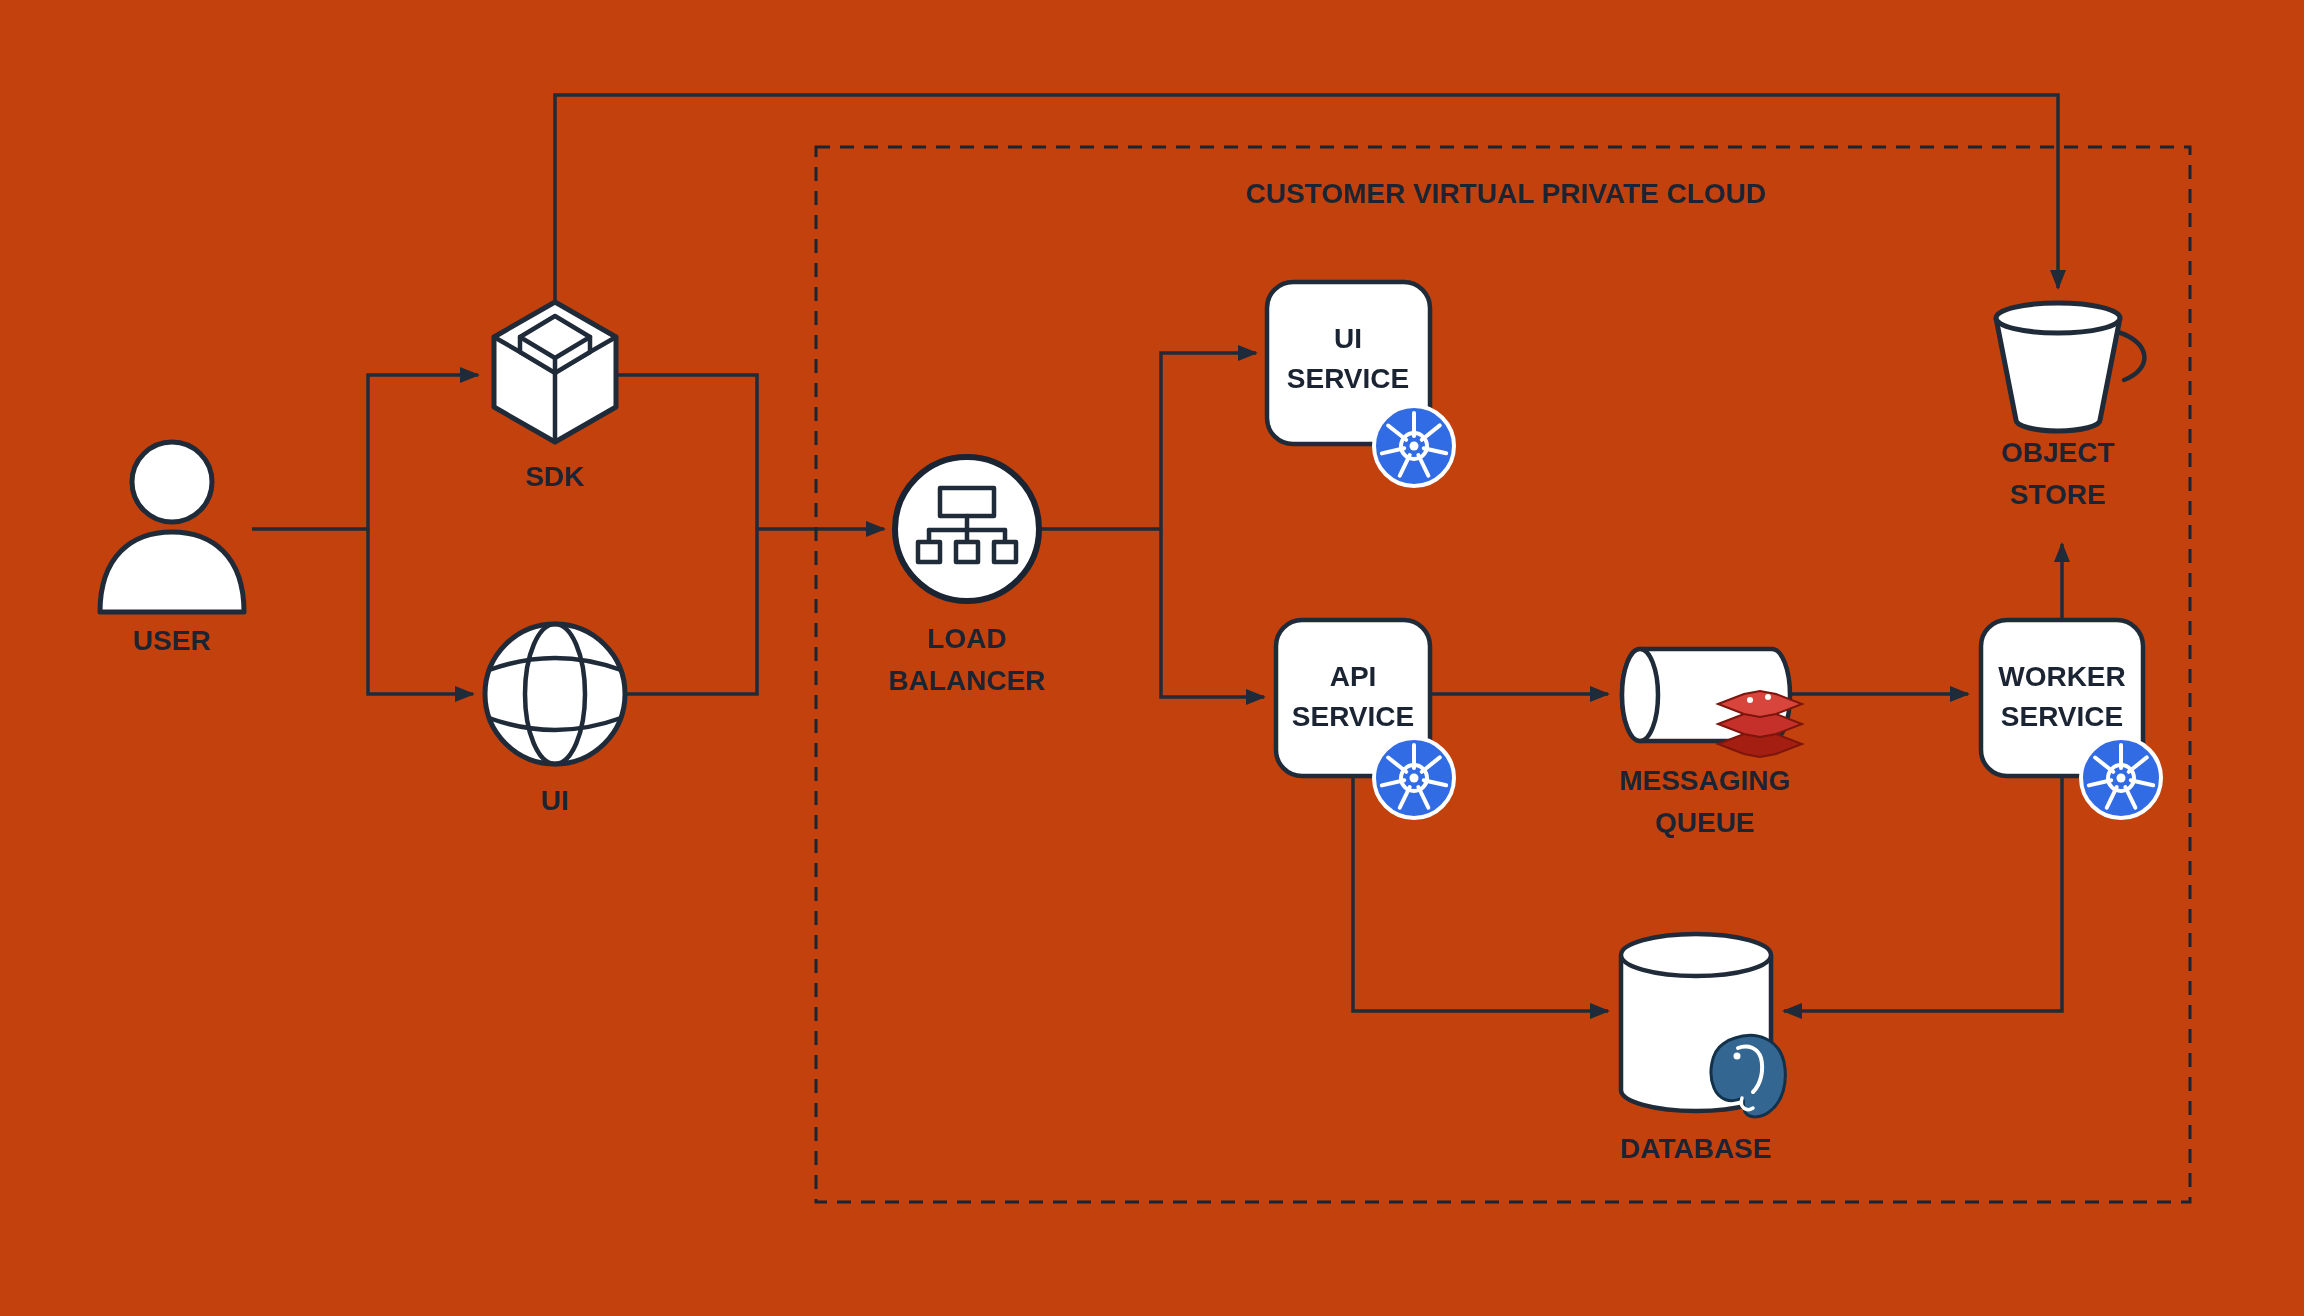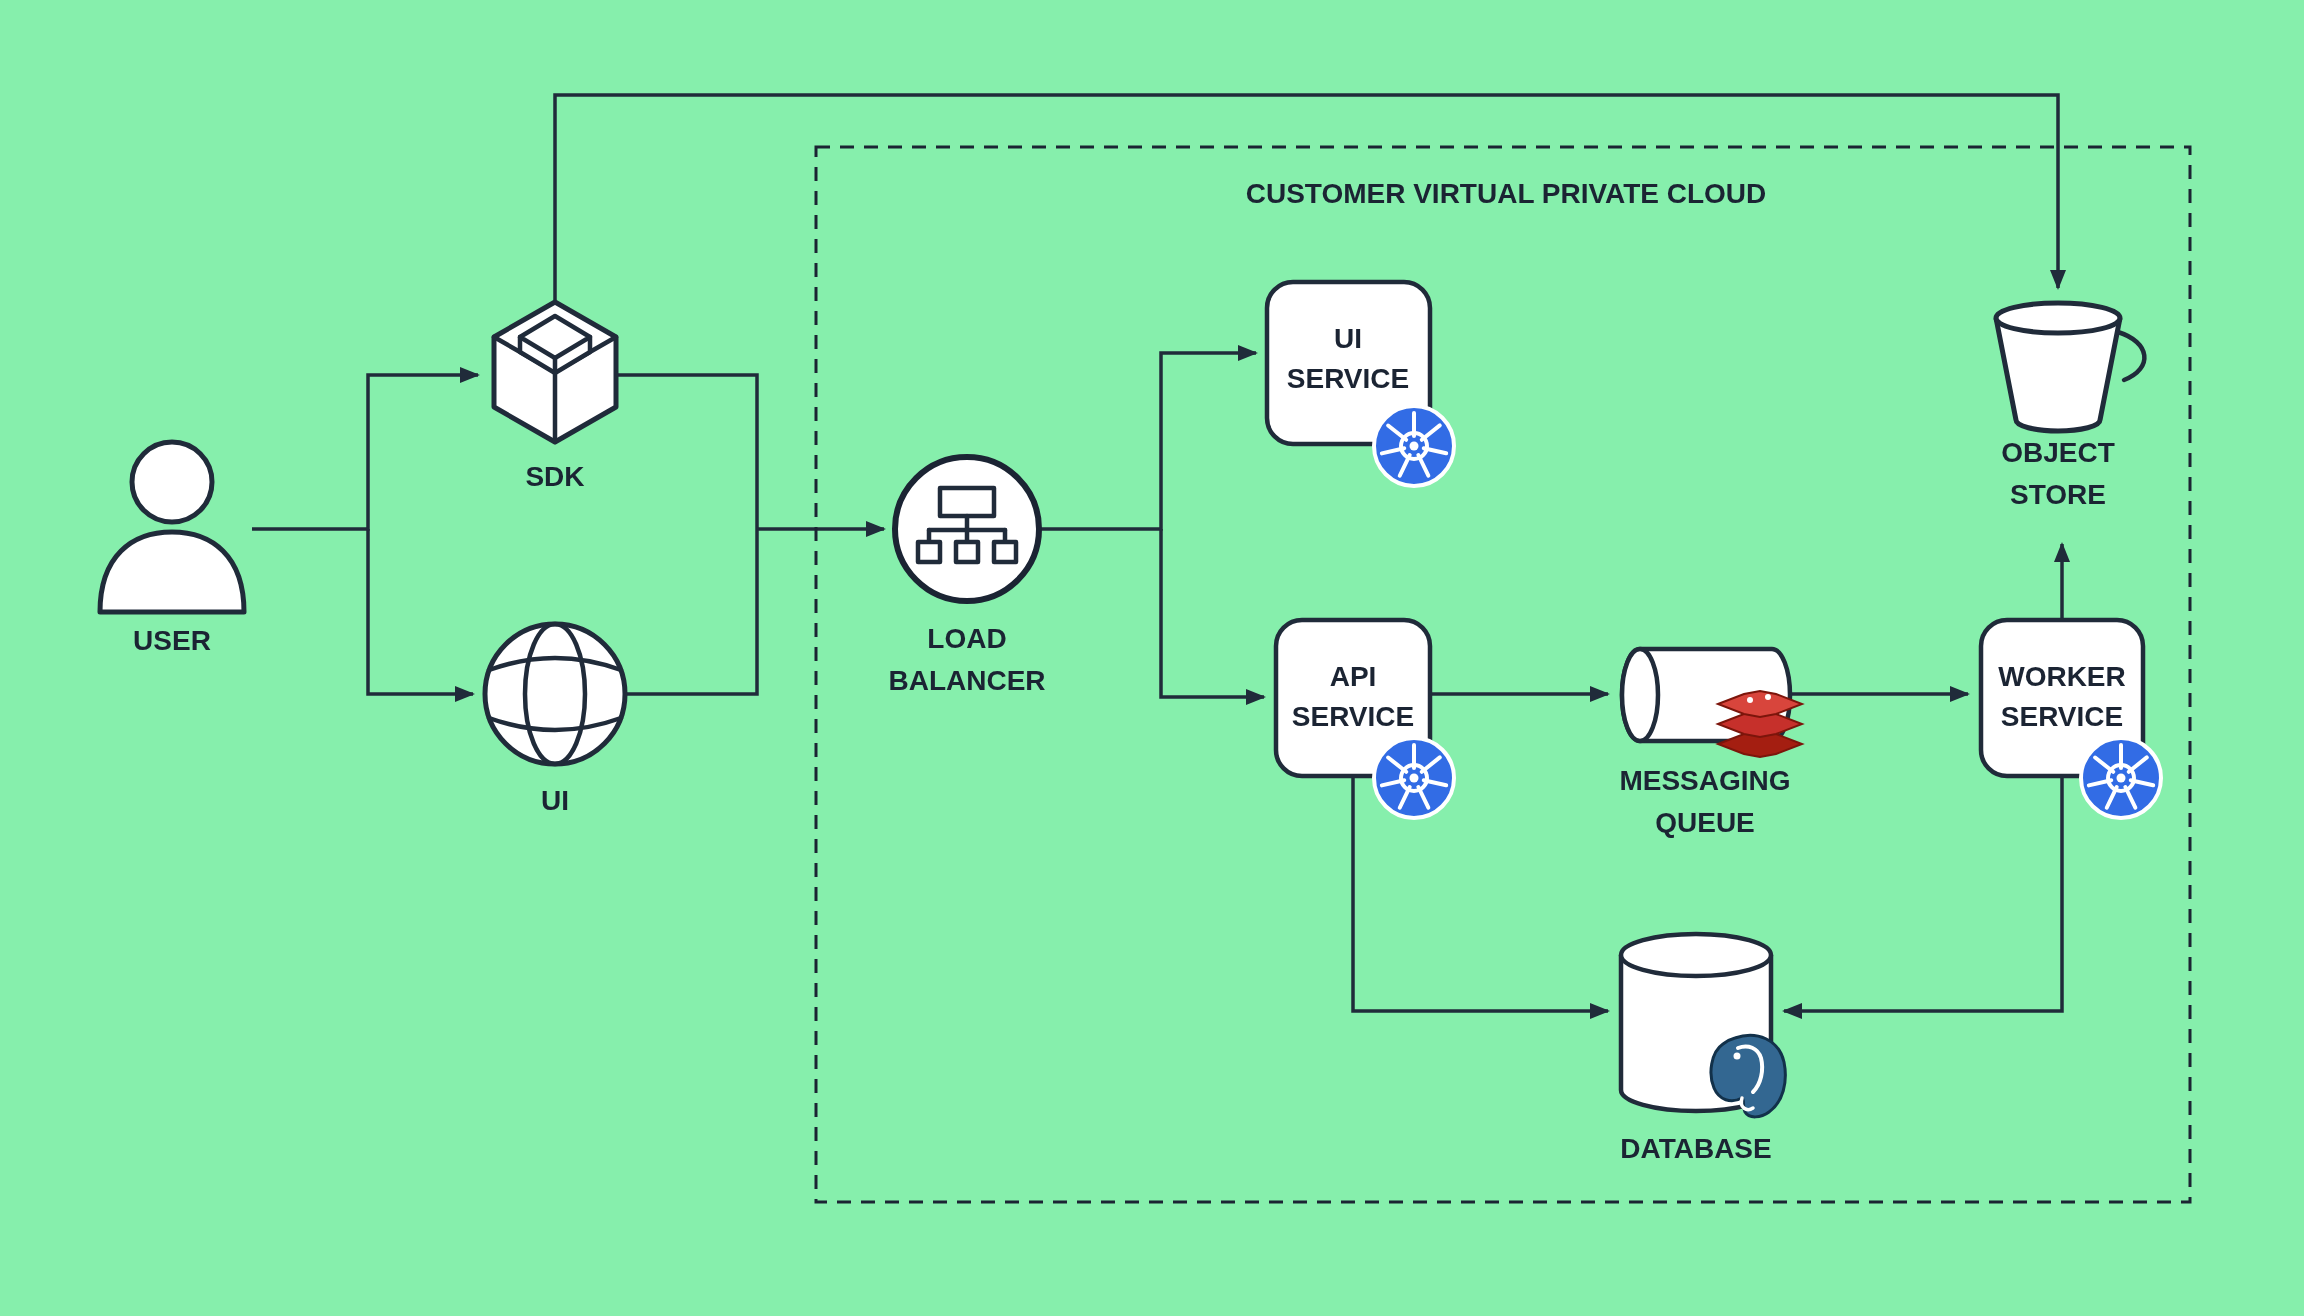--- a/index.html
+++ b/index.html
@@ -1,19 +1,19 @@
 <!DOCTYPE html>
 <html><head>
 <meta charset="utf-8">
 <style>
   html,body{margin:0;padding:0;background:#ffffff;}
   .canvas{
     position:relative;
     width:2304px;height:1316px;
-    background:#86efac;
+    background:#c2410c;
     font-family:"Liberation Sans", sans-serif;
     overflow:hidden;
   }
   svg{display:block;}
   .edge{stroke:#202b3a;stroke-width:3.5;fill:none;}
   .shape{stroke:#202b3a;stroke-width:5;fill:#ffffff;stroke-linejoin:round;}
   .shape-thin{stroke:#202b3a;stroke-width:4.5;fill:#ffffff;stroke-linejoin:round;}
   .wire{stroke:#202b3a;stroke-width:4.5;fill:none;stroke-linecap:round;stroke-linejoin:round;}
   .lbl{
     font-family:"Liberation Sans", sans-serif;

